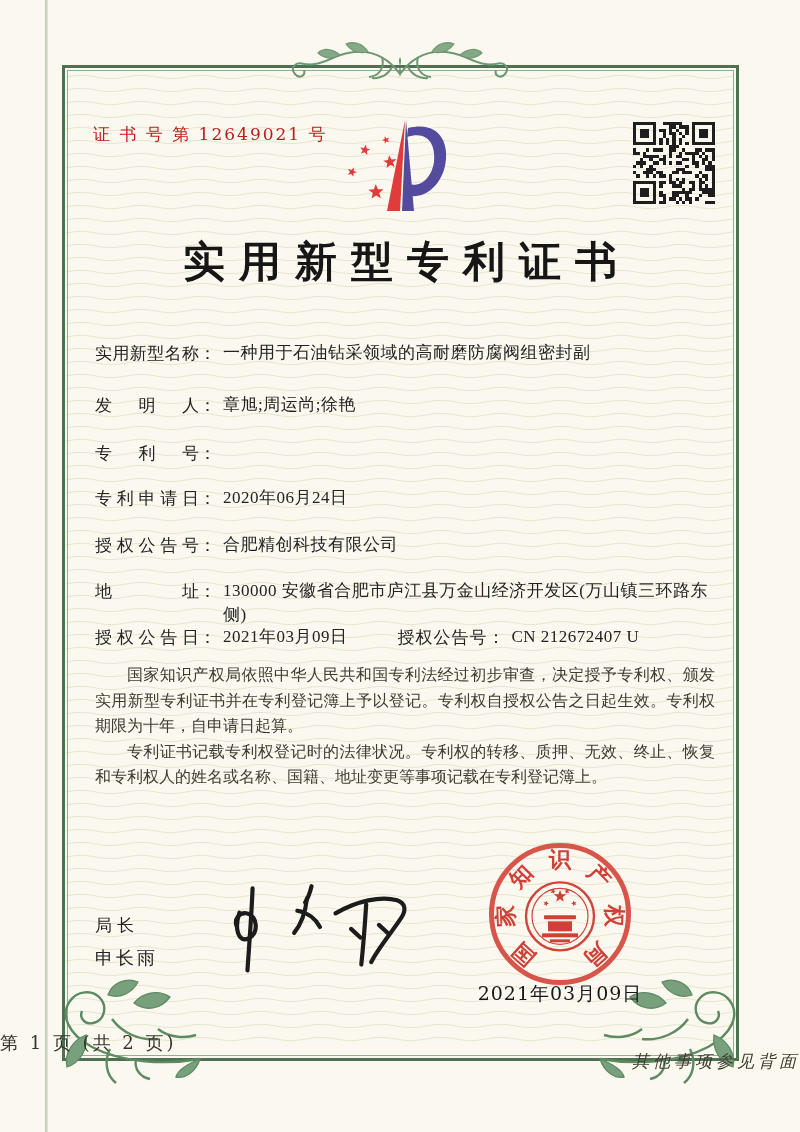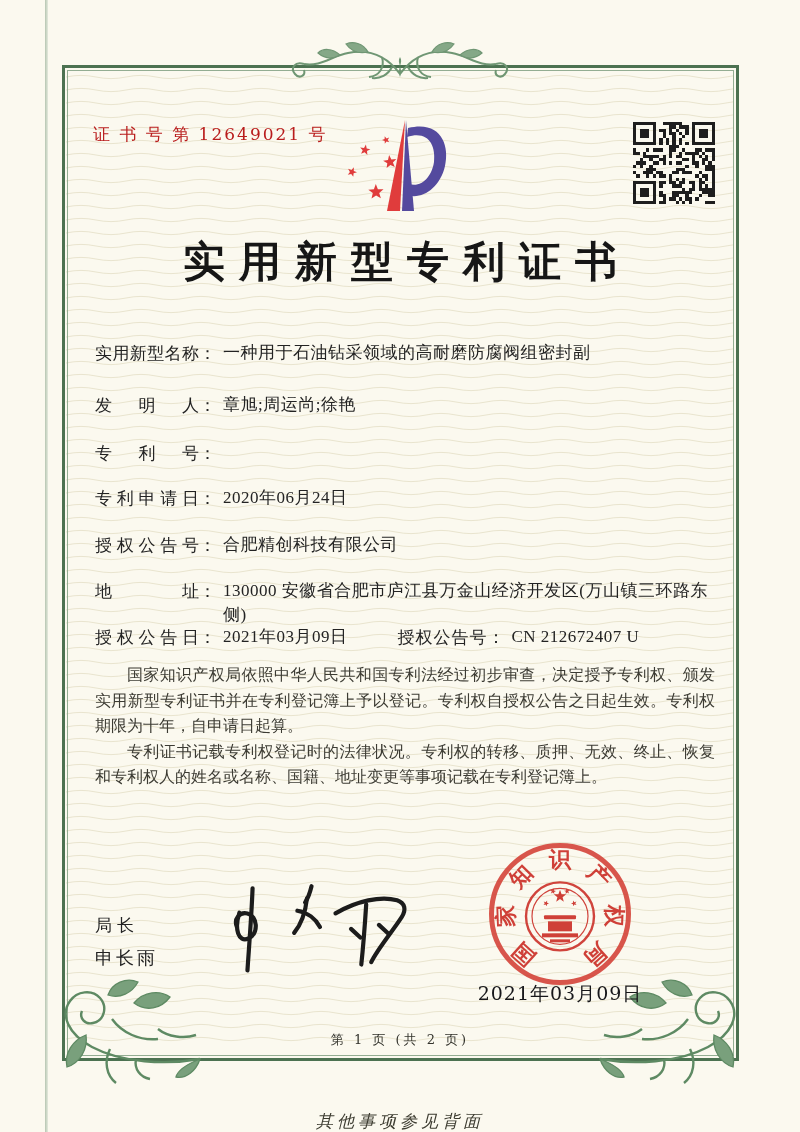--- a/index.html
+++ b/index.html
@@ -46,23 +46,23 @@
   .signature{left:216px;top:874px;transform:rotate(-2deg);}
 
   .seal{left:489px;top:843px;width:142px;height:142px;border-radius:50%;
     border:5px solid rgba(209,56,46,.85);box-sizing:border-box;}
   .seal-char{position:absolute;left:50%;top:50%;font-size:22px;font-weight:700;
     color:rgba(203,48,40,.92);font-family:"DejaVu Sans","Liberation Sans",sans-serif;}
   .seal-emblem{position:absolute;left:50%;top:50%;transform:translate(-50%,-47%);}
   .seal-date{left:470px;top:981px;width:180px;text-align:center;font-size:19px;
     color:#17171a;letter-spacing:1px;}
 
-  .page-indicator{left:0;right:0;top:1031px;text-align:center;font-size:13px;
+  .page-indicator{left:0;right:0;top:1031px;text-align:left;font-size:18px;
     letter-spacing:3px;color:#33332c;}
-  .back-note{left:0;right:0;top:1110px;text-align:center;font-size:17px;
+  .back-note{left:0;right:0;top:1050px;text-align:right;font-size:17px;
     letter-spacing:4px;font-style:italic;color:#3d3c31;}
 </style>
 </head>
 <body>
 
 <div class="spine"></div>
 
 <svg id="guilloche" width="668" height="983">
     <path d="M0,8 q15,-3.2 30,0 q15,3.2 30,0 q15,-3.2 30,0 q15,3.2 30,0 q15,-3.2 30,0 q15,3.2 30,0 q15,-3.2 30,0 q15,3.2 30,0 q15,-3.2 30,0 q15,3.2 30,0 q15,-3.2 30,0 q15,3.2 30,0 q15,-3.2 30,0 q15,3.2 30,0 q15,-3.2 30,0 q15,3.2 30,0 q15,-3.2 30,0 q15,3.2 30,0 q15,-3.2 30,0 q15,3.2 30,0 q15,-3.2 30,0 q15,3.2 30,0 q15,-3.2 30,0" fill="none" stroke="#ddd7ba" stroke-width="0.9" opacity="0.7"></path>
     <path d="M0,21 q15,-3.2 30,0 q15,3.2 30,0 q15,-3.2 30,0 q15,3.2 30,0 q15,-3.2 30,0 q15,3.2 30,0 q15,-3.2 30,0 q15,3.2 30,0 q15,-3.2 30,0 q15,3.2 30,0 q15,-3.2 30,0 q15,3.2 30,0 q15,-3.2 30,0 q15,3.2 30,0 q15,-3.2 30,0 q15,3.2 30,0 q15,-3.2 30,0 q15,3.2 30,0 q15,-3.2 30,0 q15,3.2 30,0 q15,-3.2 30,0 q15,3.2 30,0 q15,-3.2 30,0" fill="none" stroke="#ddd7ba" stroke-width="0.9" opacity="0.7"></path>

